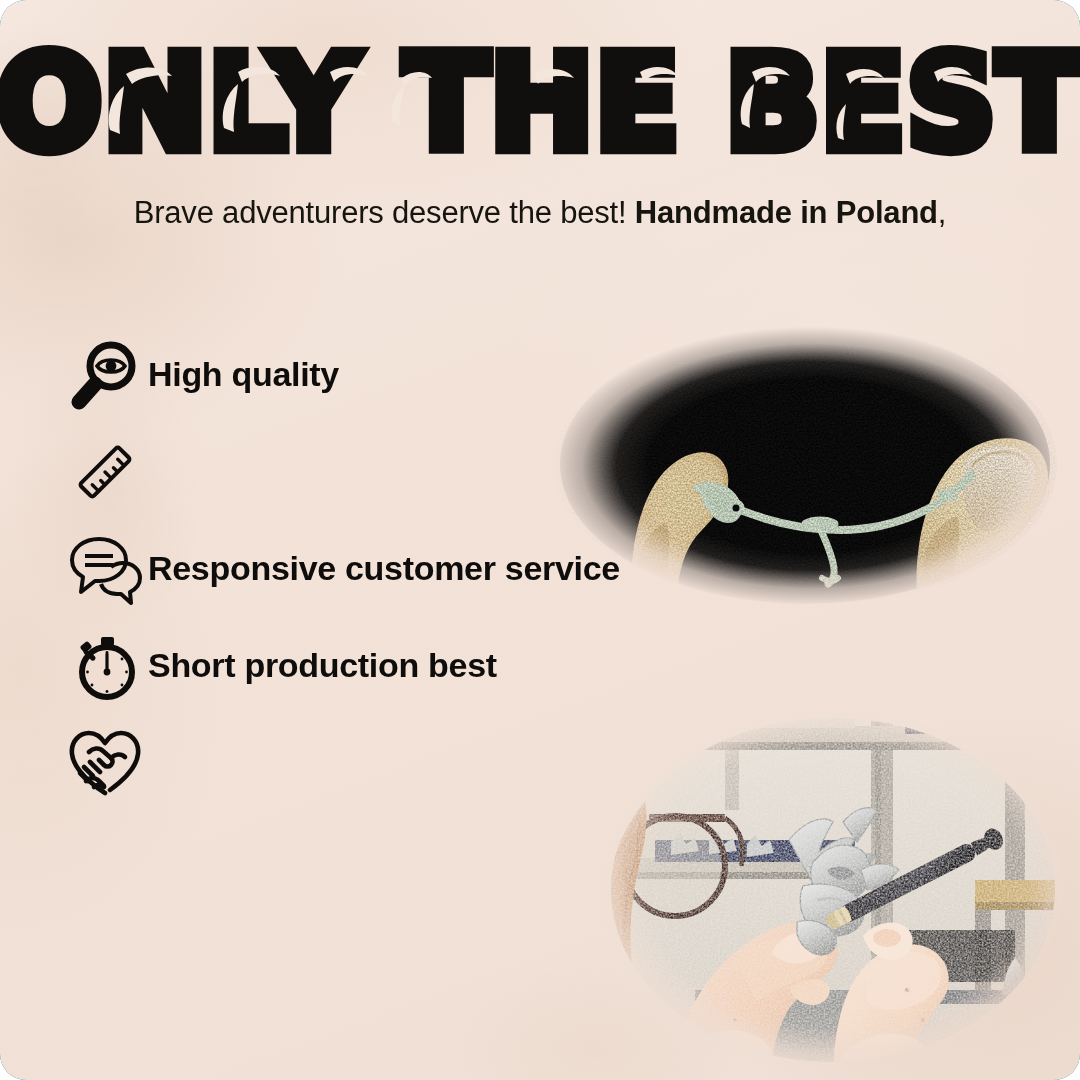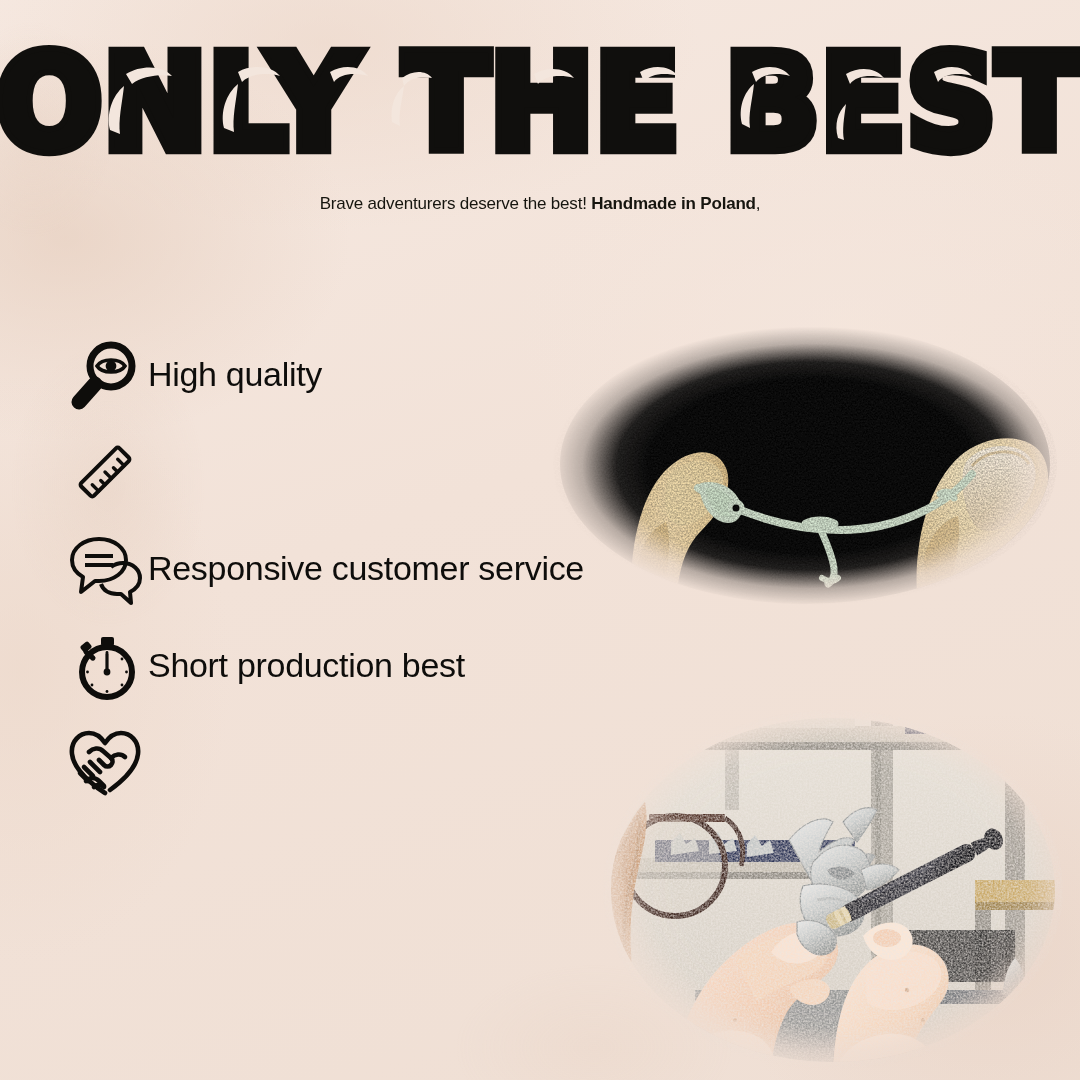--- a/index.html
+++ b/index.html
@@ -7,20 +7,21 @@
     padding: 0;
     background: #ffffff;
   }
   .canvas {
     position: relative;
     width: 1080px;
     height: 1080px;
     overflow: hidden;
     background: #0369a1;
     font-family: "Liberation Sans", sans-serif;
+    border-radius: 26px;
   }
 
   
   .bg-base {
     position: absolute; inset: 0;
     background:
       radial-gradient(ellipse 420px 300px at 6% 22%, rgba(226,200,182,0.55) 0%, rgba(226,200,182,0) 68%),
       radial-gradient(ellipse 300px 420px at 2% 62%, rgba(236,216,202,0.65) 0%, rgba(236,216,202,0) 70%),
       radial-gradient(ellipse 520px 260px at 30% 4%, rgba(233,210,195,0.5) 0%, rgba(233,210,195,0) 72%),
       radial-gradient(ellipse 380px 340px at 92% 88%, rgba(228,203,188,0.45) 0%, rgba(228,203,188,0) 70%),
@@ -57,21 +58,21 @@
     transform: scaleX(1.07) scaleY(1.12);
     transform-origin: center top;
   }
 
   
   .subtitle {
     position: absolute;
     left: 60px; right: 60px;
     top: 192px;
     text-align: center;
-    font-size: 17px;
+    font-size: 31px;
     line-height: 1.36;
     color: #16150f;
     letter-spacing: -0.2px;
   }
   .subtitle b { font-weight: 700; }
 
   
   .features {
     position: absolute;
     left: 62px;
@@ -87,21 +88,21 @@
     width: 86px;
     min-width: 86px;
     height: 78px;
     display: flex;
     align-items: center;
     justify-content: center;
   }
   .feature .ico svg { display: block; }
   .feature .label {
     font-size: 34px;
-    font-weight: 400;
+    font-weight: 700;
     color: #0e0d0b;
     letter-spacing: -0.3px;
     white-space: nowrap;
   }
 
   
   .photo {
     position: absolute;
     overflow: hidden;
   }

